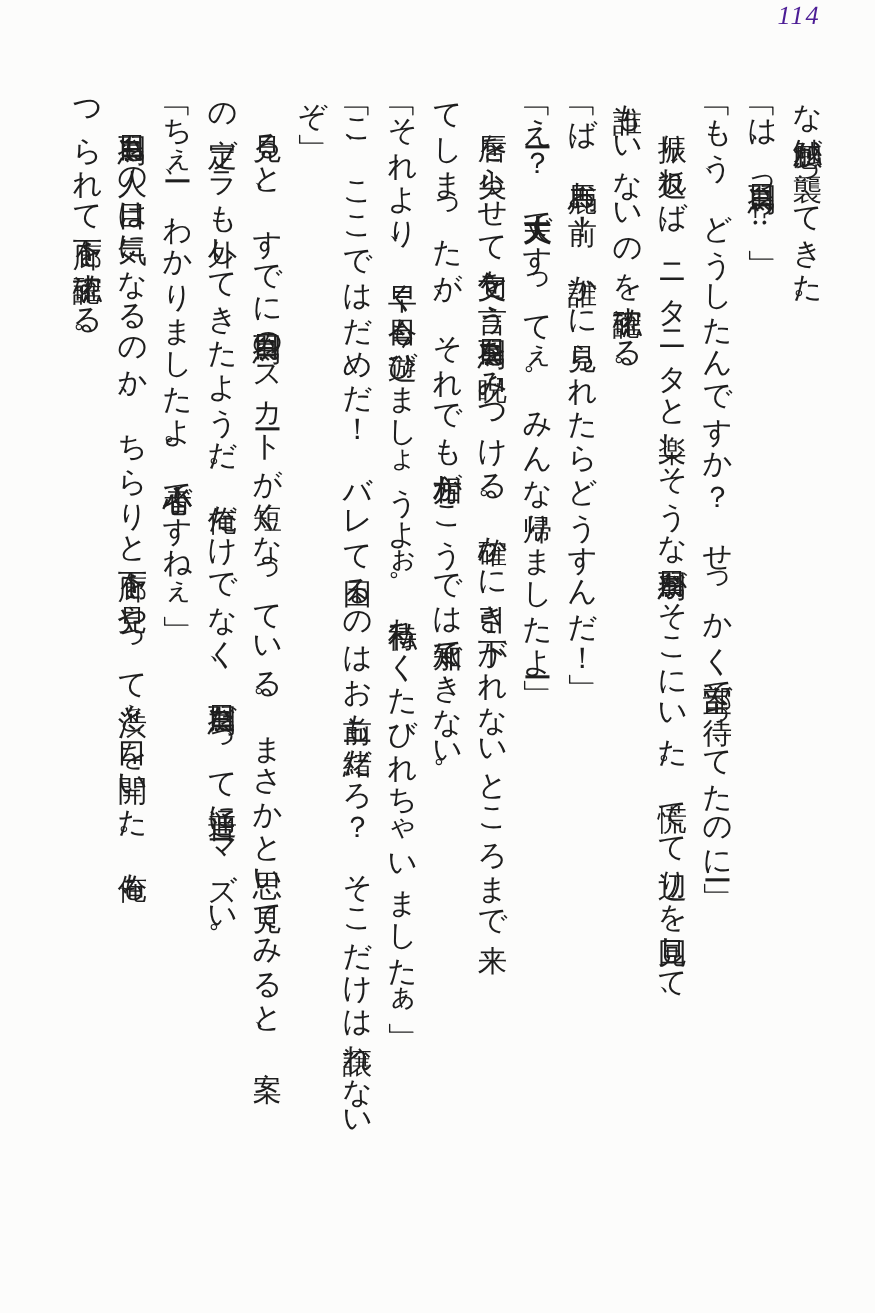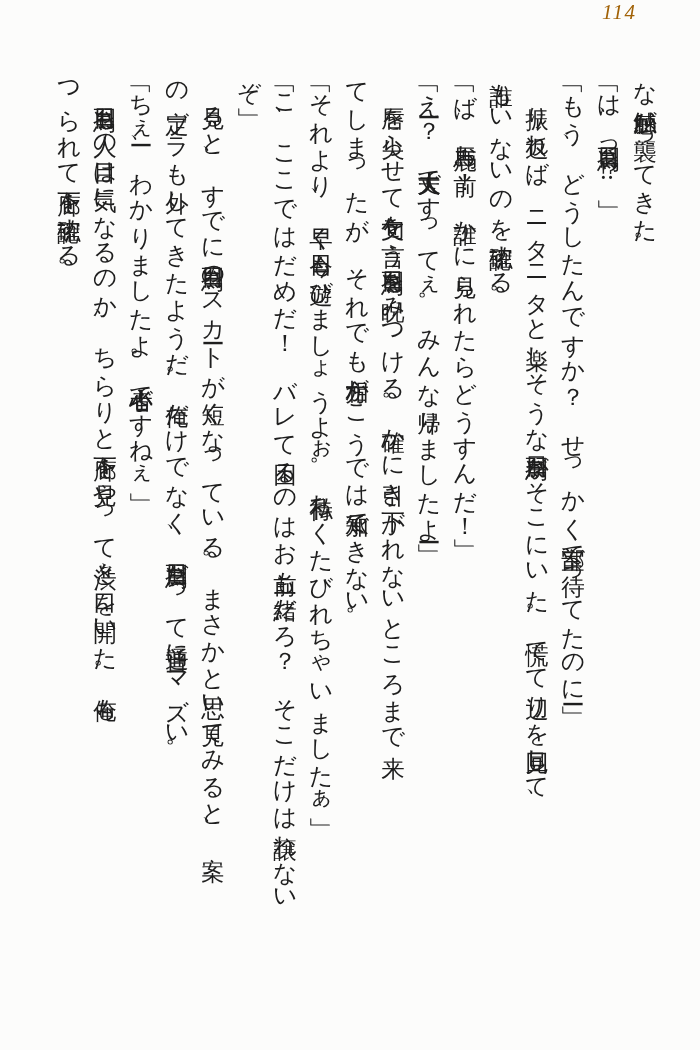--- a/index.html
+++ b/index.html
@@ -14,25 +14,25 @@
     width: 700px;
     height: 1050px;
     background: #fcfcfb;
     overflow: hidden;
     font-family: "Liberation Serif", "DejaVu Serif", serif;
     color: #1b1b1b;
   }
   .page-number {
     position: absolute;
     top: 0px;
-    left: 602px;
+    left: 622px;
     font-size: 21px;
     font-style: italic;
     letter-spacing: 1.5px;
-    color: #a16207;
+    color: #4c1d95;
   }
   .text-block {
     position: absolute;
     top: 66px;
     right: 37px;
     width: 612px;   
     height: 945px;
     -webkit-writing-mode: vertical-rl;
     writing-mode: vertical-rl;
     text-orientation: mixed;

